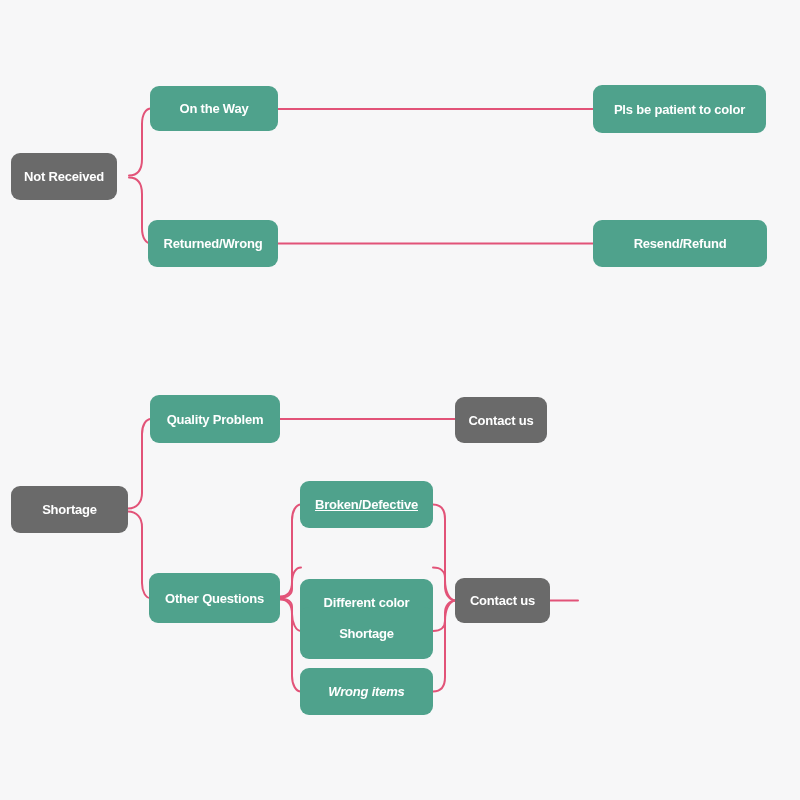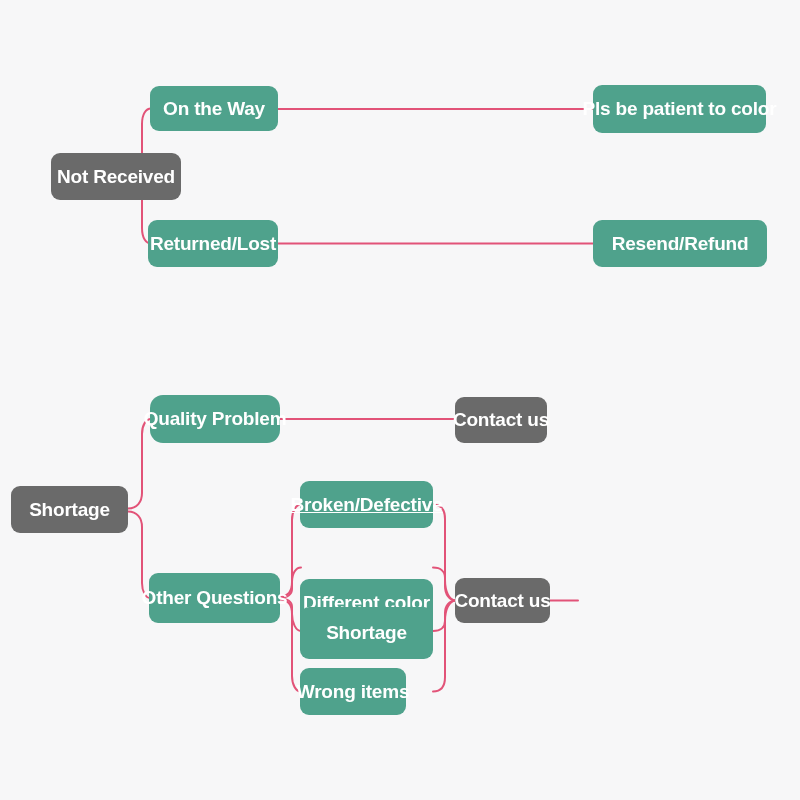--- a/index.html
+++ b/index.html
@@ -34,21 +34,21 @@
     stroke-linecap: round;
   }
   .node {
     position: absolute;
     display: flex;
     align-items: center;
     justify-content: center;
     border-radius: 9px;
     color: var(--label);
     font-weight: 700;
-    font-size: 19px;
+    font-size: 13px;
     letter-spacing: -0.2px;
     text-align: center;
     padding: 2px 14px;
     white-space: nowrap;
   }
   .node.green { background: var(--green); }
   .node.gray  { background: var(--gray); }
 </style>
 </head>
 <body>
@@ -72,42 +72,42 @@
     <path class="connector" d="M280 599.5 C288 599.5 292 605 292 614 L292 676 C292 685 296 691.5 301 691.5"></path>
 
     <path class="connector" d="M433 504.5 C441 504.5 445 510 445 519 L445 580 C445 591 449 600.5 456 600.5"></path>
     <path class="connector" d="M433 567.5 C441 567.5 445 572 445 578 L445 586 C445 594 449 600.5 456 600.5"></path>
     <path class="connector" d="M433 631 C441 631 445 627 445 621 L445 613 C445 606 449 600.5 456 600.5"></path>
     <path class="connector" d="M433 691.5 C441 691.5 445 686 445 677 L445 621 C445 610 449 600.5 456 600.5"></path>
 
     <path class="connector" d="M550 600.5 L578 600.5"></path>
   </svg>
 
-  <div class="node gray" style="left:11px; top:153px; width:130px; height:47px;margin-left:40px;">Not Received</div>
+  <div class="node gray" style="left:11px; top:153px; width:106px; height:47px;">Not Received</div>
 
   <div class="node green" style="left:150px; top:86px; width:128px; height:45px;">On the Way</div>
 
   <div class="node green" style="left:593px; top:85px; width:173px; height:48px;">Pls be patient to color</div>
 
-  <div class="node green" style="left:148px; top:220px; width:130px; height:47px;">Returned/Lost</div>
+  <div class="node green" style="left:148px; top:220px; width:130px; height:47px;">Returned/Wrong</div>
 
   <div class="node green" style="left:593px; top:220px; width:174px; height:47px;">Resend/Refund</div>
 
   <div class="node gray" style="left:11px; top:486px; width:117px; height:47px;">Shortage</div>
 
-  <div class="node green" style="left:150px; top:395px; width:130px; height:48px;border-radius:13px;">Quality Problem</div>
+  <div class="node green" style="left:150px; top:395px; width:130px; height:48px;">Quality Problem</div>
 
   <div class="node gray" style="left:455px; top:397px; width:92px; height:46px;">Contact us</div>
 
   <div class="node green" style="left:149px; top:573px; width:131px; height:50px;">Other Questions</div>
 
   <div class="node green" style="left:300px; top:481px; width:133px; height:47px;text-decoration:underline;">Broken/Defective</div>
 
   <div class="node green" style="left:300px; top:544px; width:133px; height:47px;margin-top:35px;">Different color</div>
 
   <div class="node green" style="left:300px; top:607px; width:133px; height:52px;">Shortage</div>
 
-  <div class="node green" style="left:300px; top:668px; width:106px; height:47px;">Wrong items</div>
+  <div class="node green" style="left:300px; top:668px; width:133px; height:47px;font-style:italic;">Wrong items</div>
 
   <div class="node gray" style="left:455px; top:578px; width:95px; height:45px;">Contact us</div>
 
 
 </div>
 
 </body></html>

